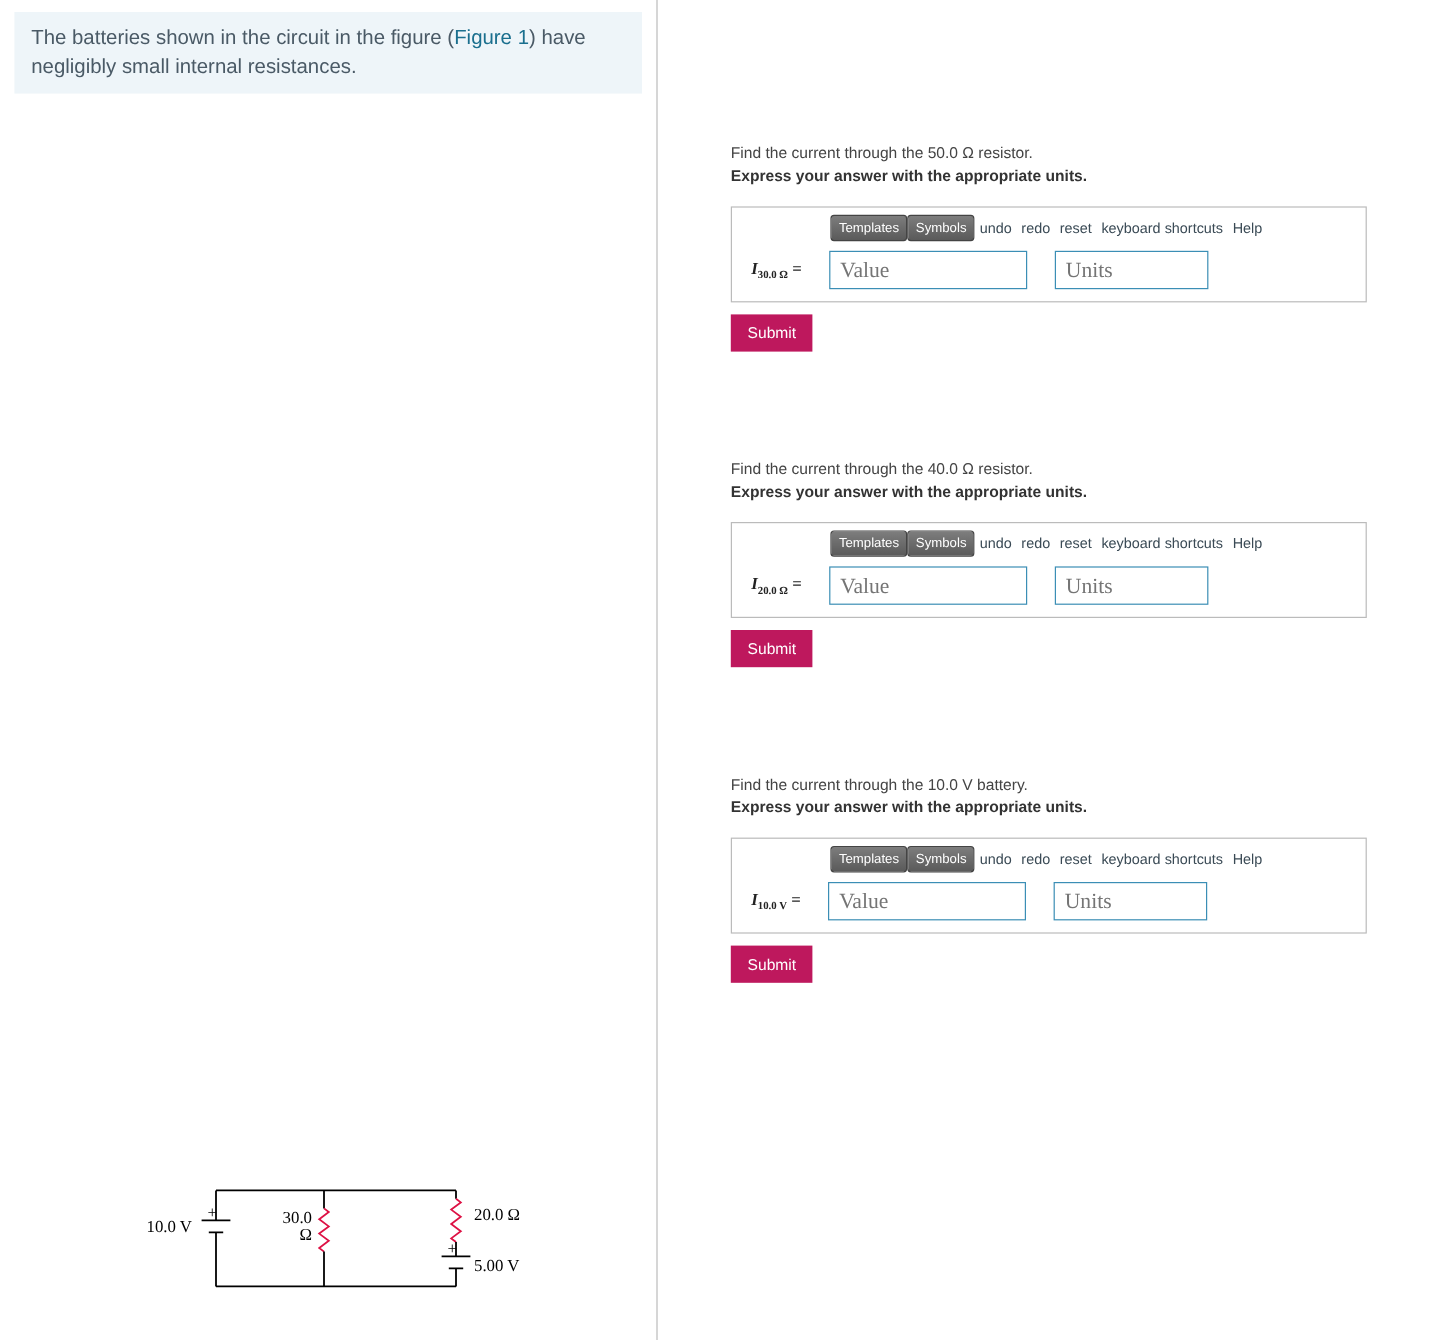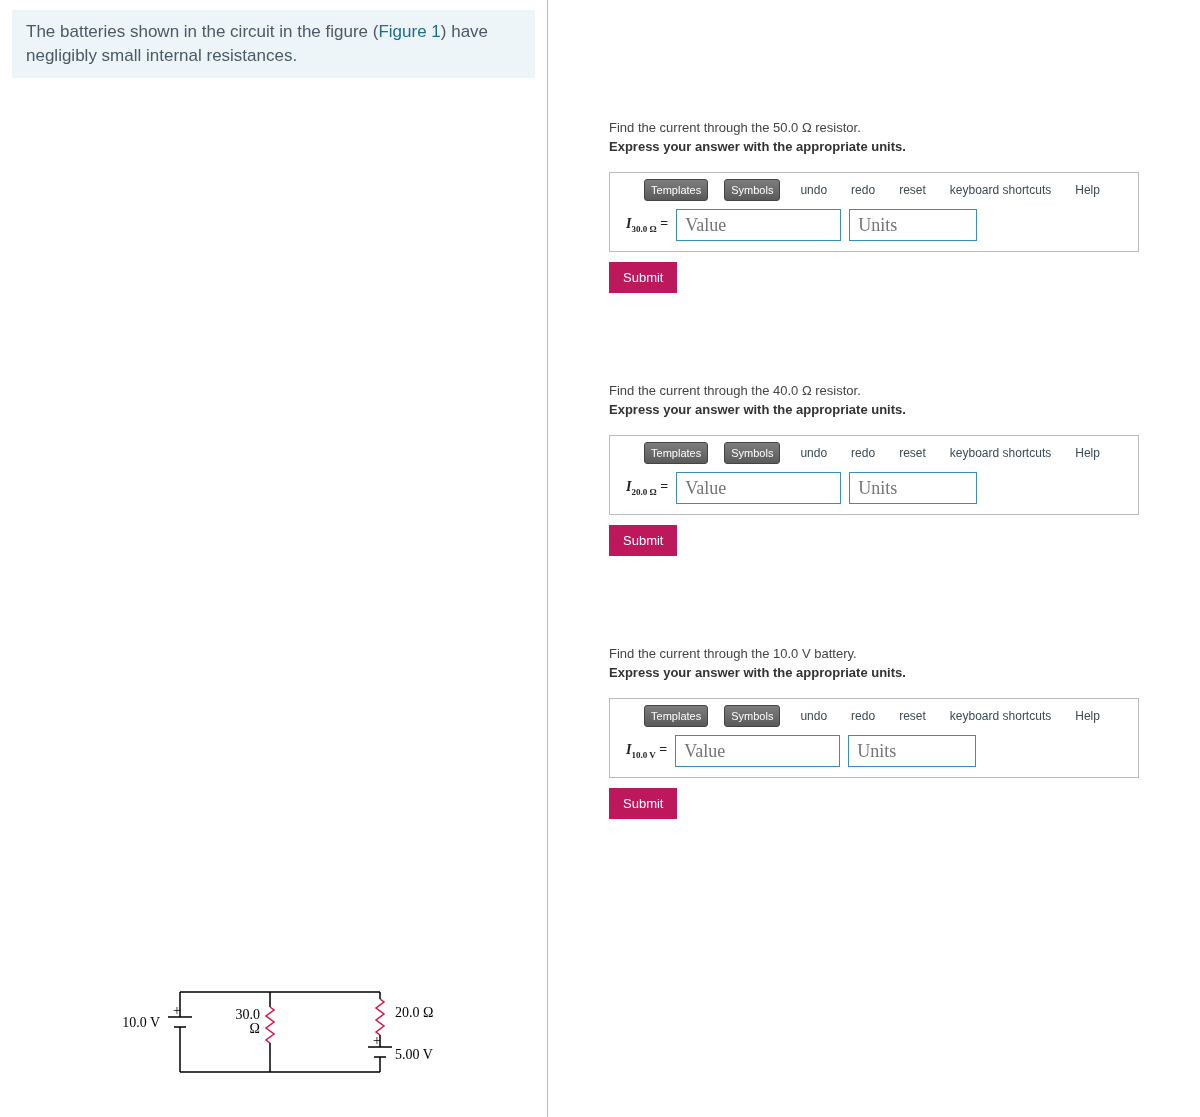--- a/index.html
+++ b/index.html
@@ -41,21 +41,21 @@
     .part-prompt { color: #444; font-size: 13px; margin-bottom: 4px; }
     .part-instr { font-weight: bold; font-size: 13px; margin-bottom: 18px; }
     .answer-frame {
       border: 1px solid #bbb;
       width: 530px;
       padding: 6px 6px 10px 6px;
       background: #fff;
     }
     .toolbar {
       display: flex;
-      gap: 16px;
+      gap: 0;
       justify-content: center;
       align-items: center;
       margin-bottom: 8px;
       font-size: 12px;
       color: #3a3a3a;
     }
     .tb-btn {
       background: linear-gradient(#7d7d7d,#5a5a5a);
       color: #fff;
       border: 1px solid #444;
@@ -67,21 +67,21 @@
     }
     .tb-link {
       color: #3a4a55;
       padding: 2px 4px;
       cursor: pointer;
       font-size: 12px;
     }
     .answer-row {
       display: flex;
       align-items: center;
-      gap: 8px;
+      gap: 23px;
       padding-left: 10px;
     }
     .var-label {
       font-family: 'Times New Roman', serif;
       font-style: italic;
       font-size: 14px;
       font-weight: bold;
       color: #222;
       white-space: nowrap;
     }

